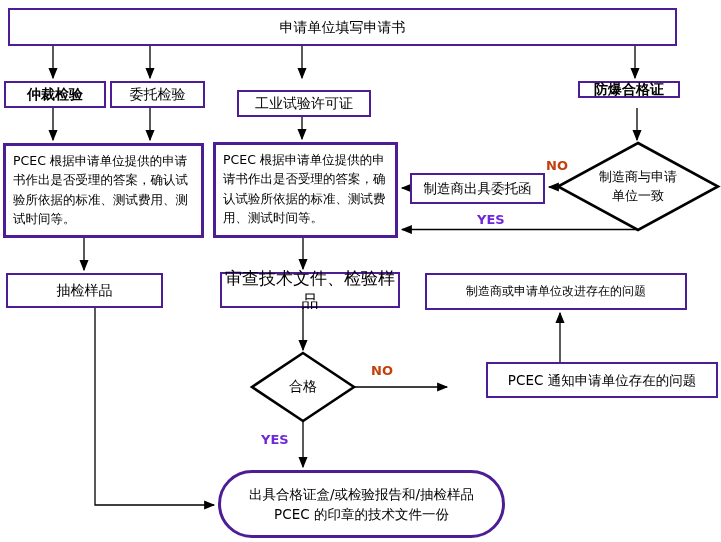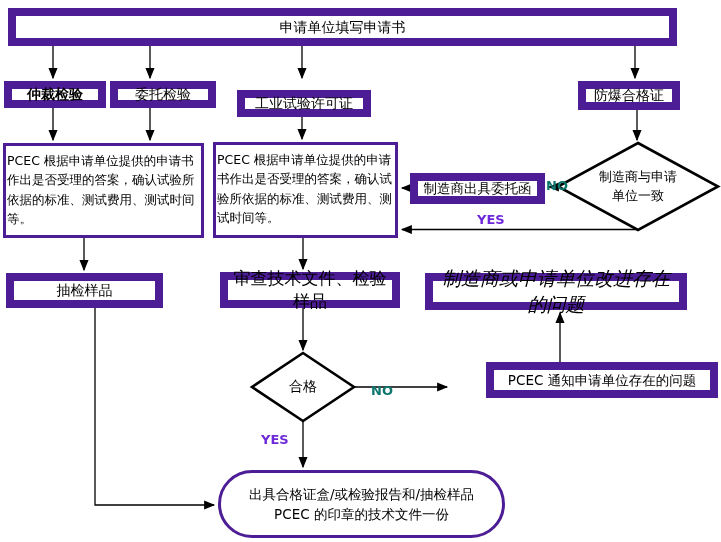--- a/index.html
+++ b/index.html
@@ -2,51 +2,51 @@
 <html><head>
 <meta charset="utf-8">
 <style>
   html,body{margin:0;padding:0;background:#fff;}
   #canvas{
     position:relative;width:721px;height:542px;background:#ffffff;
     font-family:"DejaVu Sans",sans-serif;color:#000;overflow:hidden;
   }
   #wires{position:absolute;left:0;top:0;width:721px;height:542px;}
   .node{
-    position:absolute;box-sizing:border-box;background:#fff;border:8px solid #4c1d95;
+    position:absolute;box-sizing:border-box;background:#fff;border:2px solid #4c1d95;
     display:flex;align-items:center;justify-content:center;text-align:center;
     font-size:14px;line-height:1.35;
   }
   .para{
     border-width:3px;justify-content:flex-start;align-items:flex-start;
-    text-align:left;padding:5px 1px;font-size:12.5px;line-height:1.55;
+    text-align:left;padding:5px 7px;font-size:12.5px;line-height:1.55;
   }
   .dtext{
     position:absolute;display:flex;align-items:center;justify-content:center;
     text-align:center;font-size:13px;line-height:1.4;background:transparent;border:none;
   }
   .edge-label{
     position:absolute;font-size:13px;font-weight:bold;
     font-family:"DejaVu Sans",sans-serif;
   }
-  .lbl-no{color:#0f766e;margin-top:20px;}
+  .lbl-no{color:#c2410c;}
   .lbl-yes{color:#6d28d9;}
 
   
   #n-top   {left:8px;   top:8px;   width:669px; height:38px;}
   #n-b1    {left:4px;   top:81px;  width:102px;  height:27px;font-weight:bold;}
-  #n-b2    {left:110px; top:81px;  width:106px;  height:27px;}
+  #n-b2    {left:110px; top:81px;  width:95px;  height:27px;}
   #n-b3    {left:237px; top:90px;  width:134px; height:27px;}
-  #n-b4    {left:578px; top:81px;  width:102px; height:29px;}
+  #n-b4    {left:578px; top:81px;  width:102px; height:17px;font-weight:bold;}
   #n-pl    {left:3px;   top:143px; width:201px; height:95px;}
   #n-pm    {left:213px; top:142px; width:185px; height:96px;}
   #n-auth  {left:410px; top:173px; width:135px; height:31px; font-size:13.5px;}
   #n-samp  {left:6px;   top:273px; width:157px; height:35px;}
   #n-rev   {left:220px; top:272px; width:180px; height:36px; font-size:17px;}
-  #n-imp   {left:425px; top:273px; width:262px; height:37px; font-size:19px;font-style:italic;}
+  #n-imp   {left:425px; top:273px; width:262px; height:37px; font-size:12px;}
   #n-not   {left:450px; top:362px; width:232px; height:36px; font-size:13.5px;margin-left:36px;}
   #n-res   {left:218px; top:470px; width:287px; height:68px; border-width:3px;
             border-radius:34px; padding:4px 12px; font-size:13.5px; line-height:1.5;}
   #d1-text {left:594px; top:158px; width:88px;  height:57px;}
   #d2-text {left:273px; top:374px; width:60px;  height:26px; font-size:14px;}
   #lbl-no1 {left:546px; top:158px;}
   #lbl-yes1{left:477px; top:212px;}
   #lbl-no2 {left:371px; top:363px;}
   #lbl-yes2{left:261px; top:432px;}
 </style>

